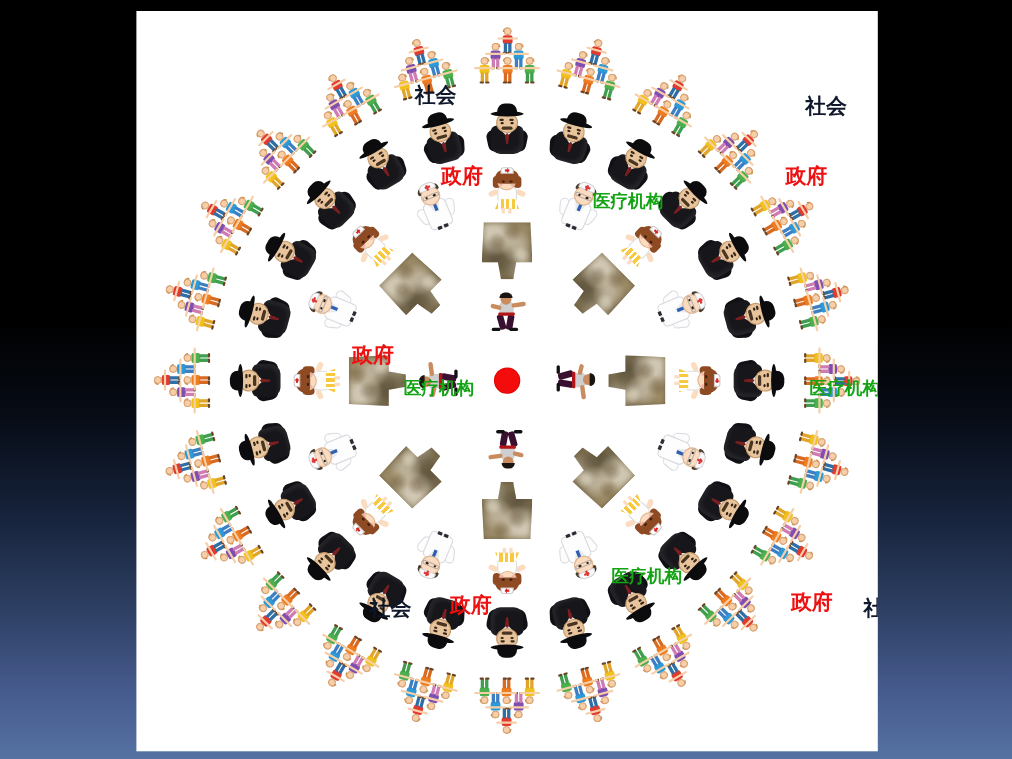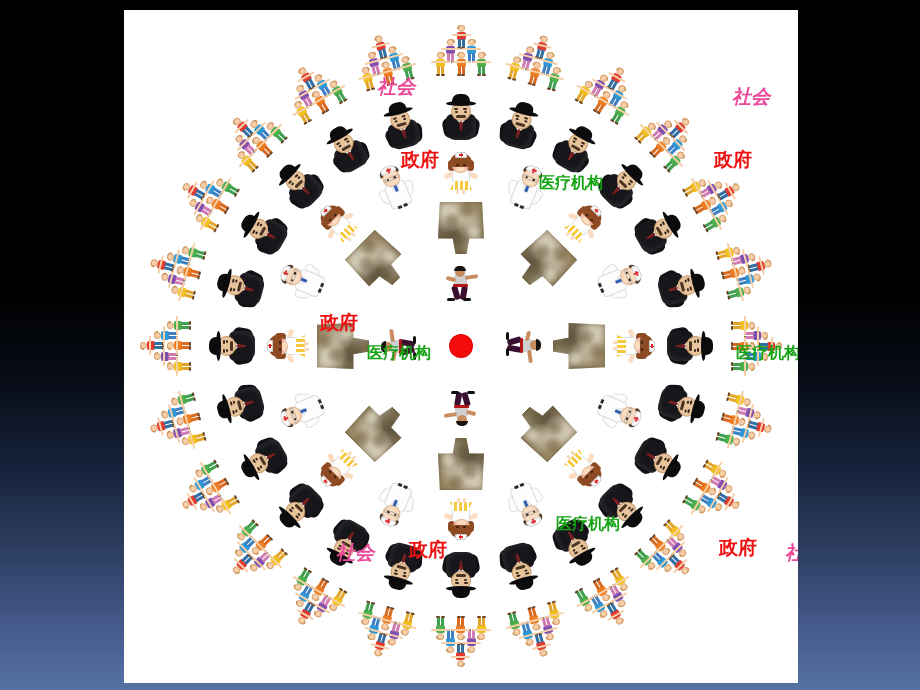--- a/index.html
+++ b/index.html
@@ -33,21 +33,21 @@
     width:22px;height:22px;margin-left:-11px;margin-top:-11px;
     background:#f40b0b;border-radius:50%;
     box-shadow:0 0 0 1px #e00606;
   }
   
   .lbl{
     position:absolute;white-space:nowrap;
     font-family:"DejaVu Sans","Liberation Sans",sans-serif;
     font-weight:bold;font-size:19px;letter-spacing:0px;
   }
-  .lbl.society{color:#ec4899;font-style:italic;}
+  .lbl.society{color:#0f172a;}
   .lbl.gov{color:#ee1111;}
   .lbl.med{color:#13a313;font-size:16px;}
 
   
 
   
   .pyr{position:relative;width:62px;height:50px;}
   .kid{position:absolute;width:15px;height:23px;}
   .kid .head{
     position:absolute;left:4px;top:0;width:7px;height:7px;border-radius:50%;

